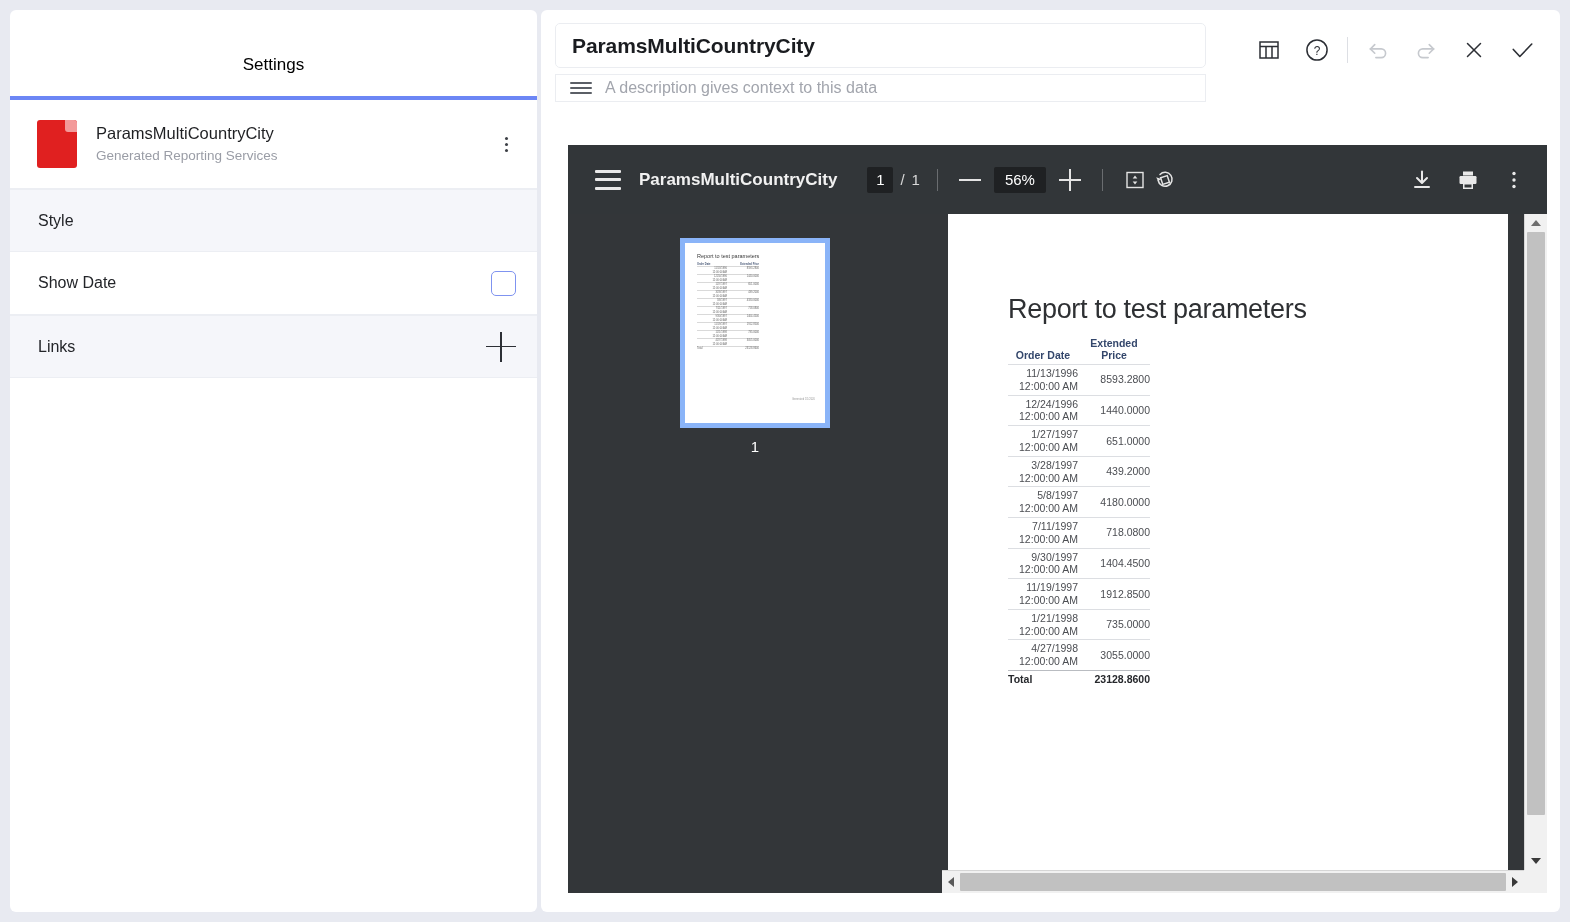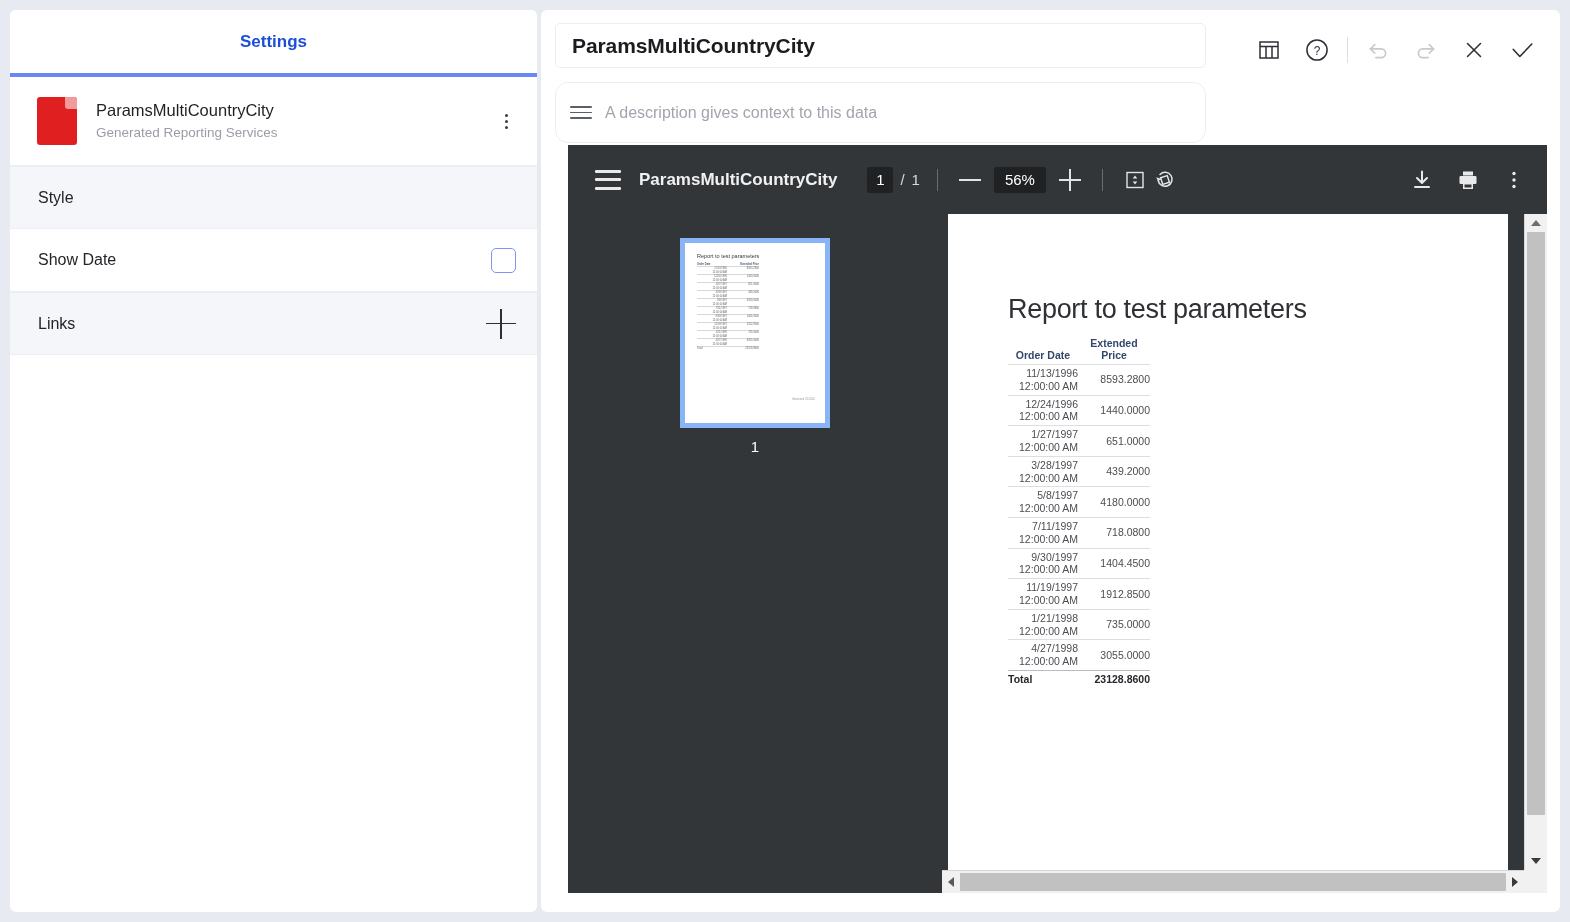--- a/index.html
+++ b/index.html
@@ -18,21 +18,21 @@
     position: absolute; left: 10px; top: 10px;
     width: 527px; height: 902px;
     background: #ffffff;
     border-radius: 6px;
     overflow: hidden;
   }
   .settings-header {
     height: 63px; width: 100%;
     display: flex; align-items: center; justify-content: center;
     background: #ffffff;
-    font-size: 17px; font-weight: bold; color: #1d4ed8;
+    font-size: 17px; font-weight: normal; color: #000000; margin-top: 23px;
   }
   .accent-bar { height: 4px; width: 100%; background: #6c86f5; }
 
   .viz-row {
     display: flex; align-items: center;
     padding: 0 18px 0 27px;
     height: 89px; background: #ffffff;
     border-bottom: 1px solid #eceef3;
   }
   .pdf-icon {
@@ -121,23 +121,23 @@
     position: absolute; left: 14px; top: 13px;
     width: 651px; height: 45px;
     border: 1px solid #ebedf1; border-radius: 5px;
     background: #ffffff;
     display: flex; align-items: center;
     padding: 0 16px;
     font-size: 21px; font-weight: bold; color: #1a1c20;
     letter-spacing: -0.1px;
   }
   .desc-input {
-    position: absolute; left: 14px; top: 72px;
-    width: 651px; height: 61px;
-    border: 1px solid #ebedf1; border-radius: 13px;
+    position: absolute; left: 14px; top: 64px;
+    width: 651px; height: 28px;
+    border: 1px solid #ebedf1; border-radius: 0;
     background: #ffffff;
     display: flex; align-items: center;
     padding: 0 14px;
   }
   .desc-lines { width: 22px; height: 18px; display: flex; flex-direction: column; justify-content: center; gap: 3.4px; flex: 0 0 22px; }
   .desc-lines i { display: block; height: 1.8px; background: #5b5f66; border-radius: 1px; }
   .desc-lines i:nth-child(1) { width: 22px; }
   .desc-lines i:nth-child(2) { width: 22px; }
   .desc-lines i:nth-child(3) { width: 22px; }
   .desc-ph { margin-left: 13px; font-size: 16px; color: #a2a5ad; }

